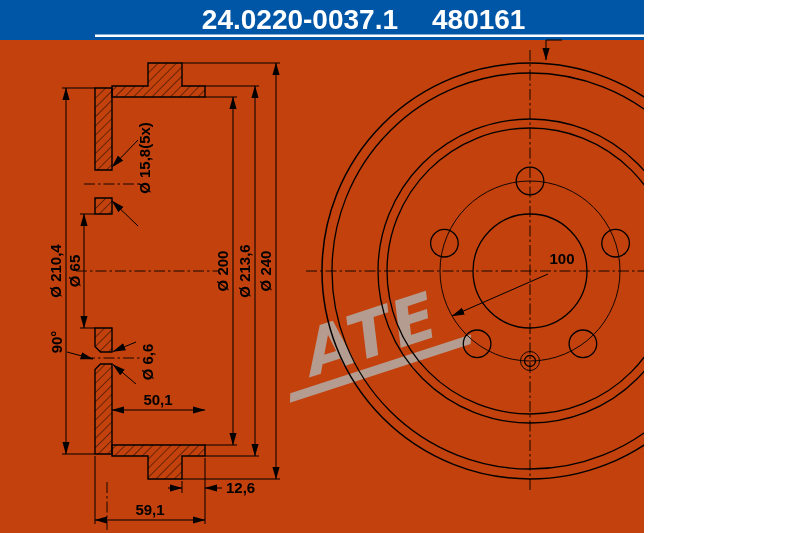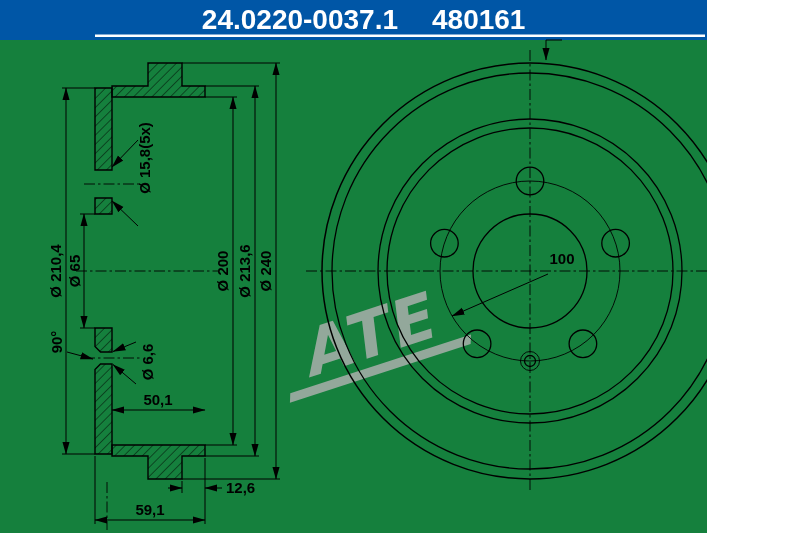--- a/index.html
+++ b/index.html
@@ -1,16 +1,16 @@
 <!DOCTYPE html>
 <html><head>
 <meta charset="utf-8">
 <style>
   html,body{margin:0;padding:0;background:#fff;}
-  .page{position:relative;width:707px;height:533px;background:#15803d;overflow:hidden;}
+  .page{position:relative;width:644px;height:533px;background:#c2410c;overflow:hidden;}
   svg{display:block;}
   .hdr-t{font:bold 28px "Liberation Sans", sans-serif;fill:#ffffff;}
   .dim-t{font:bold 15px "Liberation Sans", sans-serif;fill:#000000;}
   .wm-t{font:bold italic 64px "DejaVu Sans", sans-serif;fill:#b3b3b3;letter-spacing:2px;}
   .part{fill:url(#hatch);stroke:#000;stroke-width:1.4;}
   .ol{stroke:#000;stroke-width:1.5;fill:none;}
   .ol2{stroke:#000;stroke-width:1.3;fill:none;}
   .thin{stroke:#000;stroke-width:0.9;fill:none;}
   .dim{stroke:#000;stroke-width:1;fill:none;}
   .cl{stroke:#000;stroke-width:0.9;fill:none;stroke-dasharray:11 3 2.5 3;}

